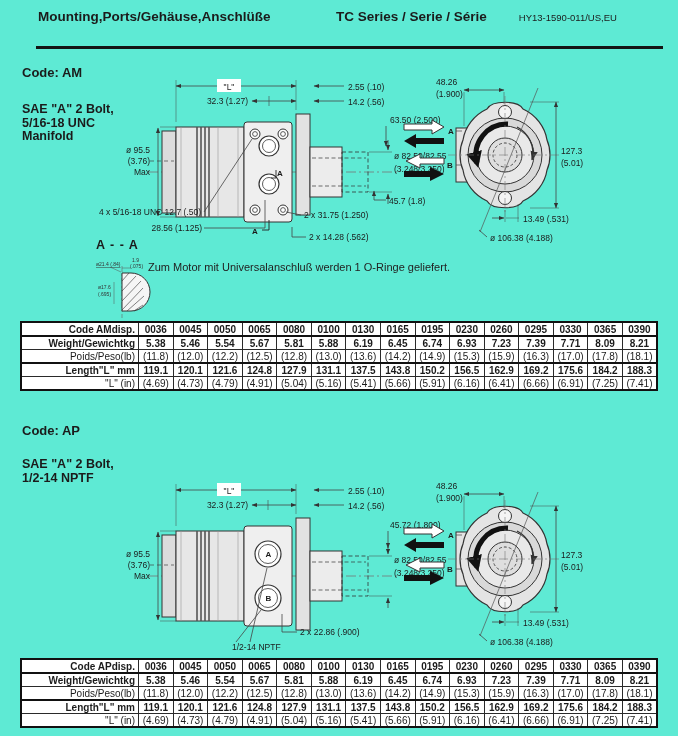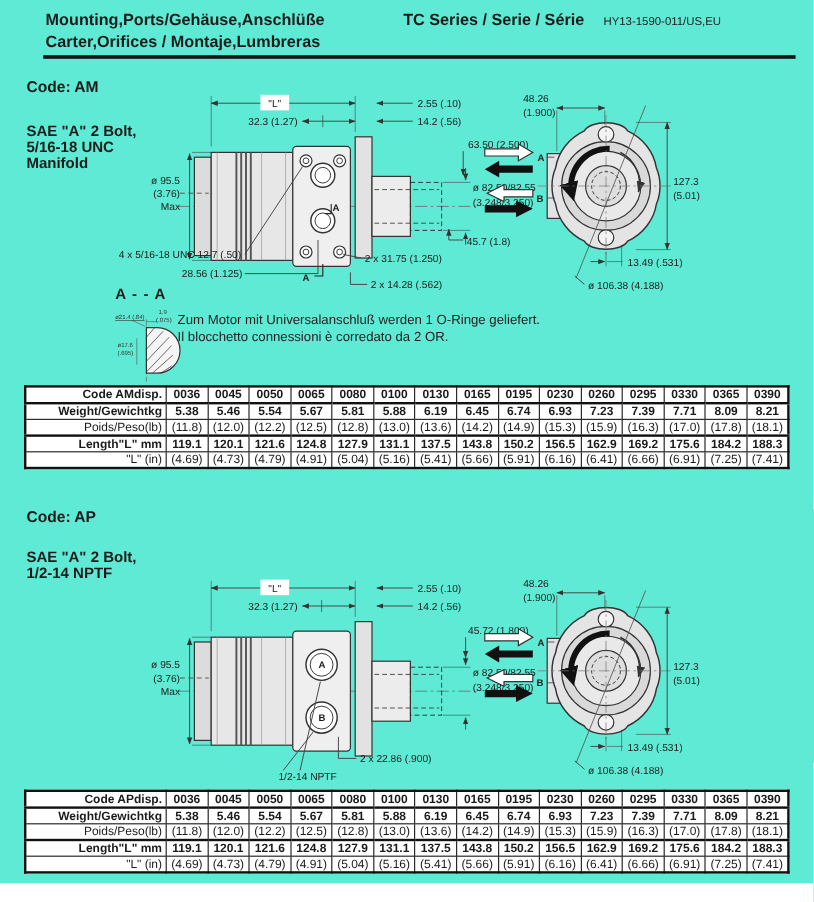--- a/index.html
+++ b/index.html
@@ -1,21 +1,21 @@
 <!DOCTYPE html>
 <html><head>
 <meta charset="utf-8">
 <style>
   html,body{margin:0;padding:0;background:#fff}
   .page{position:relative;width:678px;height:736px;background:#5eead4;overflow:hidden;
         font-family:"Liberation Sans",sans-serif;color:#1b1b1b}
   .hdr-left{position:absolute;left:38px;top:8px;font-weight:bold;font-size:13.5px;line-height:18px}
   .hdr-right{position:absolute;left:336px;top:8px;font-size:13px;line-height:18px;white-space:nowrap}
   .hdr-right .b{font-weight:bold;font-size:13.5px}
-  .doc{font-size:9.5px;margin-left:16px;font-weight:normal}
+  .doc{font-size:9.5px;margin-left:32px;font-weight:normal}
   .rule{position:absolute;left:36px;top:46px;width:627px;height:3px;background:#141414}
   .code-h{position:absolute;left:22px;font-weight:bold;font-size:13px}
   .sub{position:absolute;left:22px;font-weight:bold;font-size:12.5px;line-height:13.5px}
   .note{position:absolute;left:148px;top:261px;font-size:11px;line-height:13.6px;color:#222;white-space:nowrap}
   svg.draw{position:absolute;left:0}
   svg text{font-family:"Liberation Sans",sans-serif;fill:#1b1b1b}
   .dt{font-size:8.5px}
   .dtp{font-size:8px;font-weight:bold}
   .dtl{font-size:12.5px;font-weight:bold;letter-spacing:1px}
   .dts{font-size:5px;fill:#333}
@@ -29,21 +29,20 @@
   .dtable td.lbl .u{float:right}
   .dtable .b{font-weight:bold}
 </style>
 </head>
 <body>
 
 <div class="page">
 
   <div class="hdr-left">
     <div>Mounting,Ports/Gehäuse,Anschlüße</div>
-    <div>Carter,Orifices / Montaje,Lumbreras</div>
   </div>
   <div class="hdr-right">
     <div>
       <span class="b">TC Series / Serie / Série</span><span class="doc">HY13-1590-011/US,EU</span>
     </div>
   </div>
   <div class="rule"></div>
 
   <div class="code-h" style="top:65px">Code: AM</div>
   <div class="sub" style="top:103px">
@@ -176,21 +175,20 @@
     </g>
     <text class="dts" x="96" y="206" text-decoration="underline">ø21.4 (.84)</text>
     <text class="dts" x="132" y="202">1.9</text>
     <text class="dts" x="130" y="208">(.075)</text>
     <text class="dts" x="98" y="229">ø17.6</text>
     <text class="dts" x="98" y="236">(.695)</text>
   </svg>
 
   <div class="note">
     <div>Zum Motor mit Universalanschluß werden 1 O-Ringe geliefert.</div>
-    <div>Il blocchetto connessioni è corredato da 2 OR.</div>
   </div>
 
   <div id="am-table" class="tbl" style="top:321px">
       <table class="dtable">
         <tbody>
           <tr class="hdr-row">
             <td class="lbl b"><span>Code AM</span><span class="u">disp.</span></td>
             <td class="b">0036</td>
             <td class="b">0045</td>
             <td class="b">0050</td>

